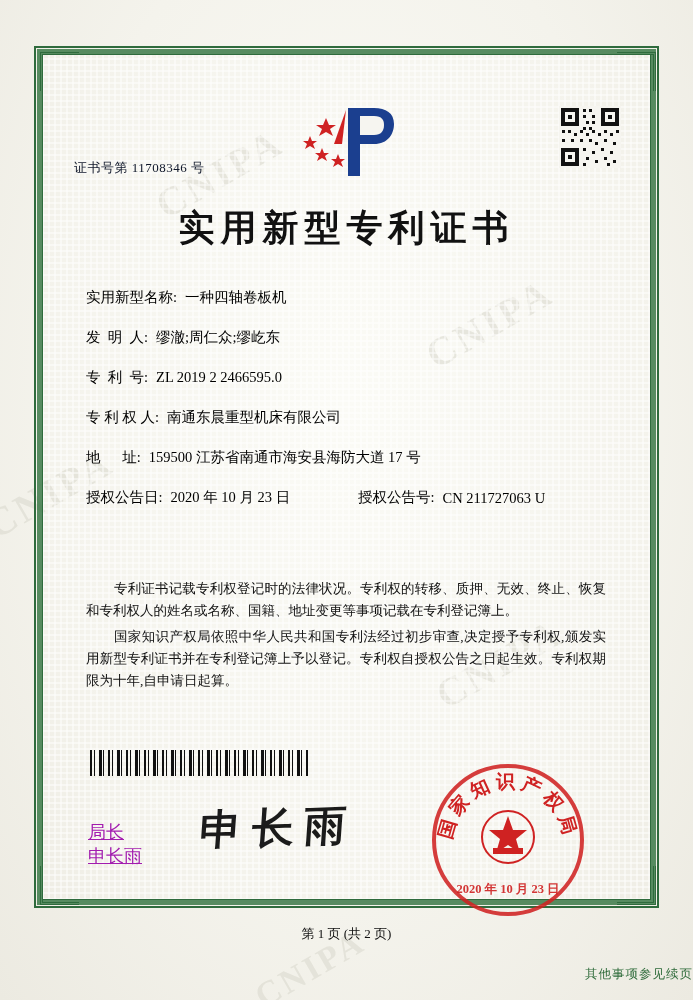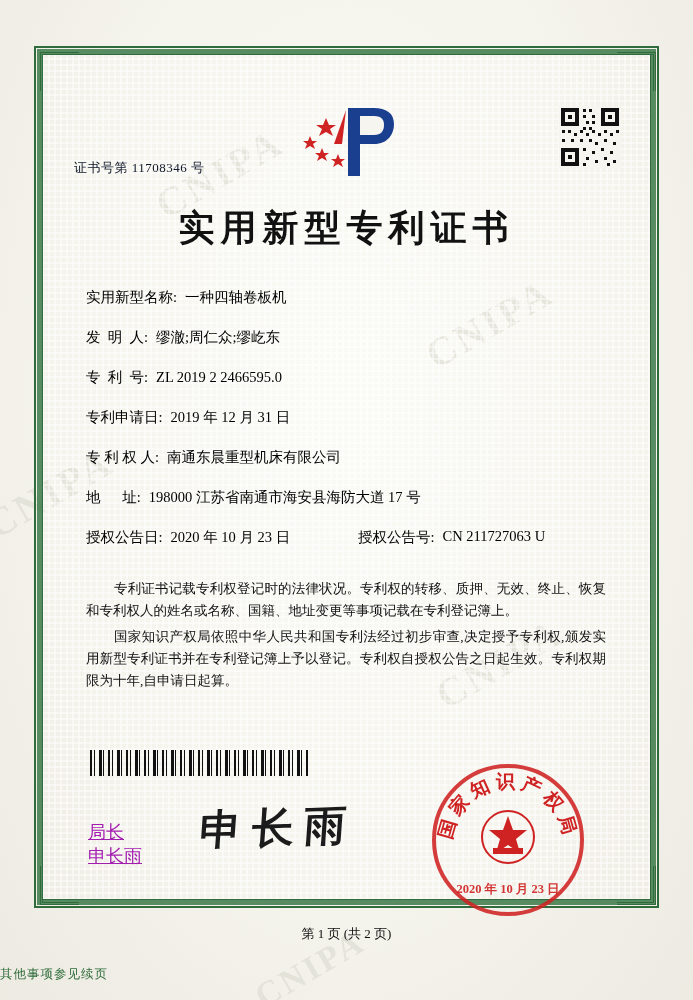--- a/index.html
+++ b/index.html
@@ -128,21 +128,21 @@
     white-space: pre;
     flex: 0 0 auto;
   }
   .f-value {
     margin-left: 8px;
   }
   .col2 {
     position: absolute;
     left: 272px;
     display: flex;
-    align-items: flex-start;
+    align-items: flex-end;
   }
   .row-rel { position: relative; }
 
   
   .paras {
     position: absolute;
     left: 86px; top: 578px;
     width: 520px;
     font-size: 13.5px;
     line-height: 22px;
@@ -224,21 +224,21 @@
   .page-num {
     position: absolute;
     left: 0; right: 0; top: 925px;
     text-align: center;
     font-size: 13px;
     color: #111;
   }
   .note {
     position: absolute;
     left: 0; right: 0; top: 966px;
-    text-align: left;
+    text-align: right;
     font-size: 12.5px;
     color: #2e6b3a;
     letter-spacing: 1px;
   }
 </style>
 </head>
 <body>
 
 <div class="page">
   <div class="page-bg"></div>
@@ -336,30 +336,26 @@
     </div>
     <div class="field-row">
       <span class="f-label">发  明  人:</span>
       <span class="f-value">缪澈;周仁众;缪屹东</span>
     </div>
     <div class="field-row">
       <span class="f-label">专  利  号:</span>
       <span class="f-value">ZL 2019 2 2466595.0</span>
     </div>
     <div class="field-row">
-      <span class="f-label">专利申请日:</span>
-      <span class="f-value">2019 年 12 月 31 日</span>
-    </div>
-    <div class="field-row">
       <span class="f-label">专 利 权 人:</span>
       <span class="f-value">南通东晨重型机床有限公司</span>
     </div>
     <div class="field-row">
       <span class="f-label">地      址:</span>
-      <span class="f-value">198000 江苏省南通市海安县海防大道 17 号</span>
+      <span class="f-value">159500 江苏省南通市海安县海防大道 17 号</span>
     </div>
     <div class="field-row row-rel">
       <span class="f-label">授权公告日:</span>
       <span class="f-value">2020 年 10 月 23 日</span>
       <span class="col2">
         <span class="f-label">授权公告号:</span>
         <span class="f-value">CN 211727063 U</span>
       </span>
     </div>
   </div>

